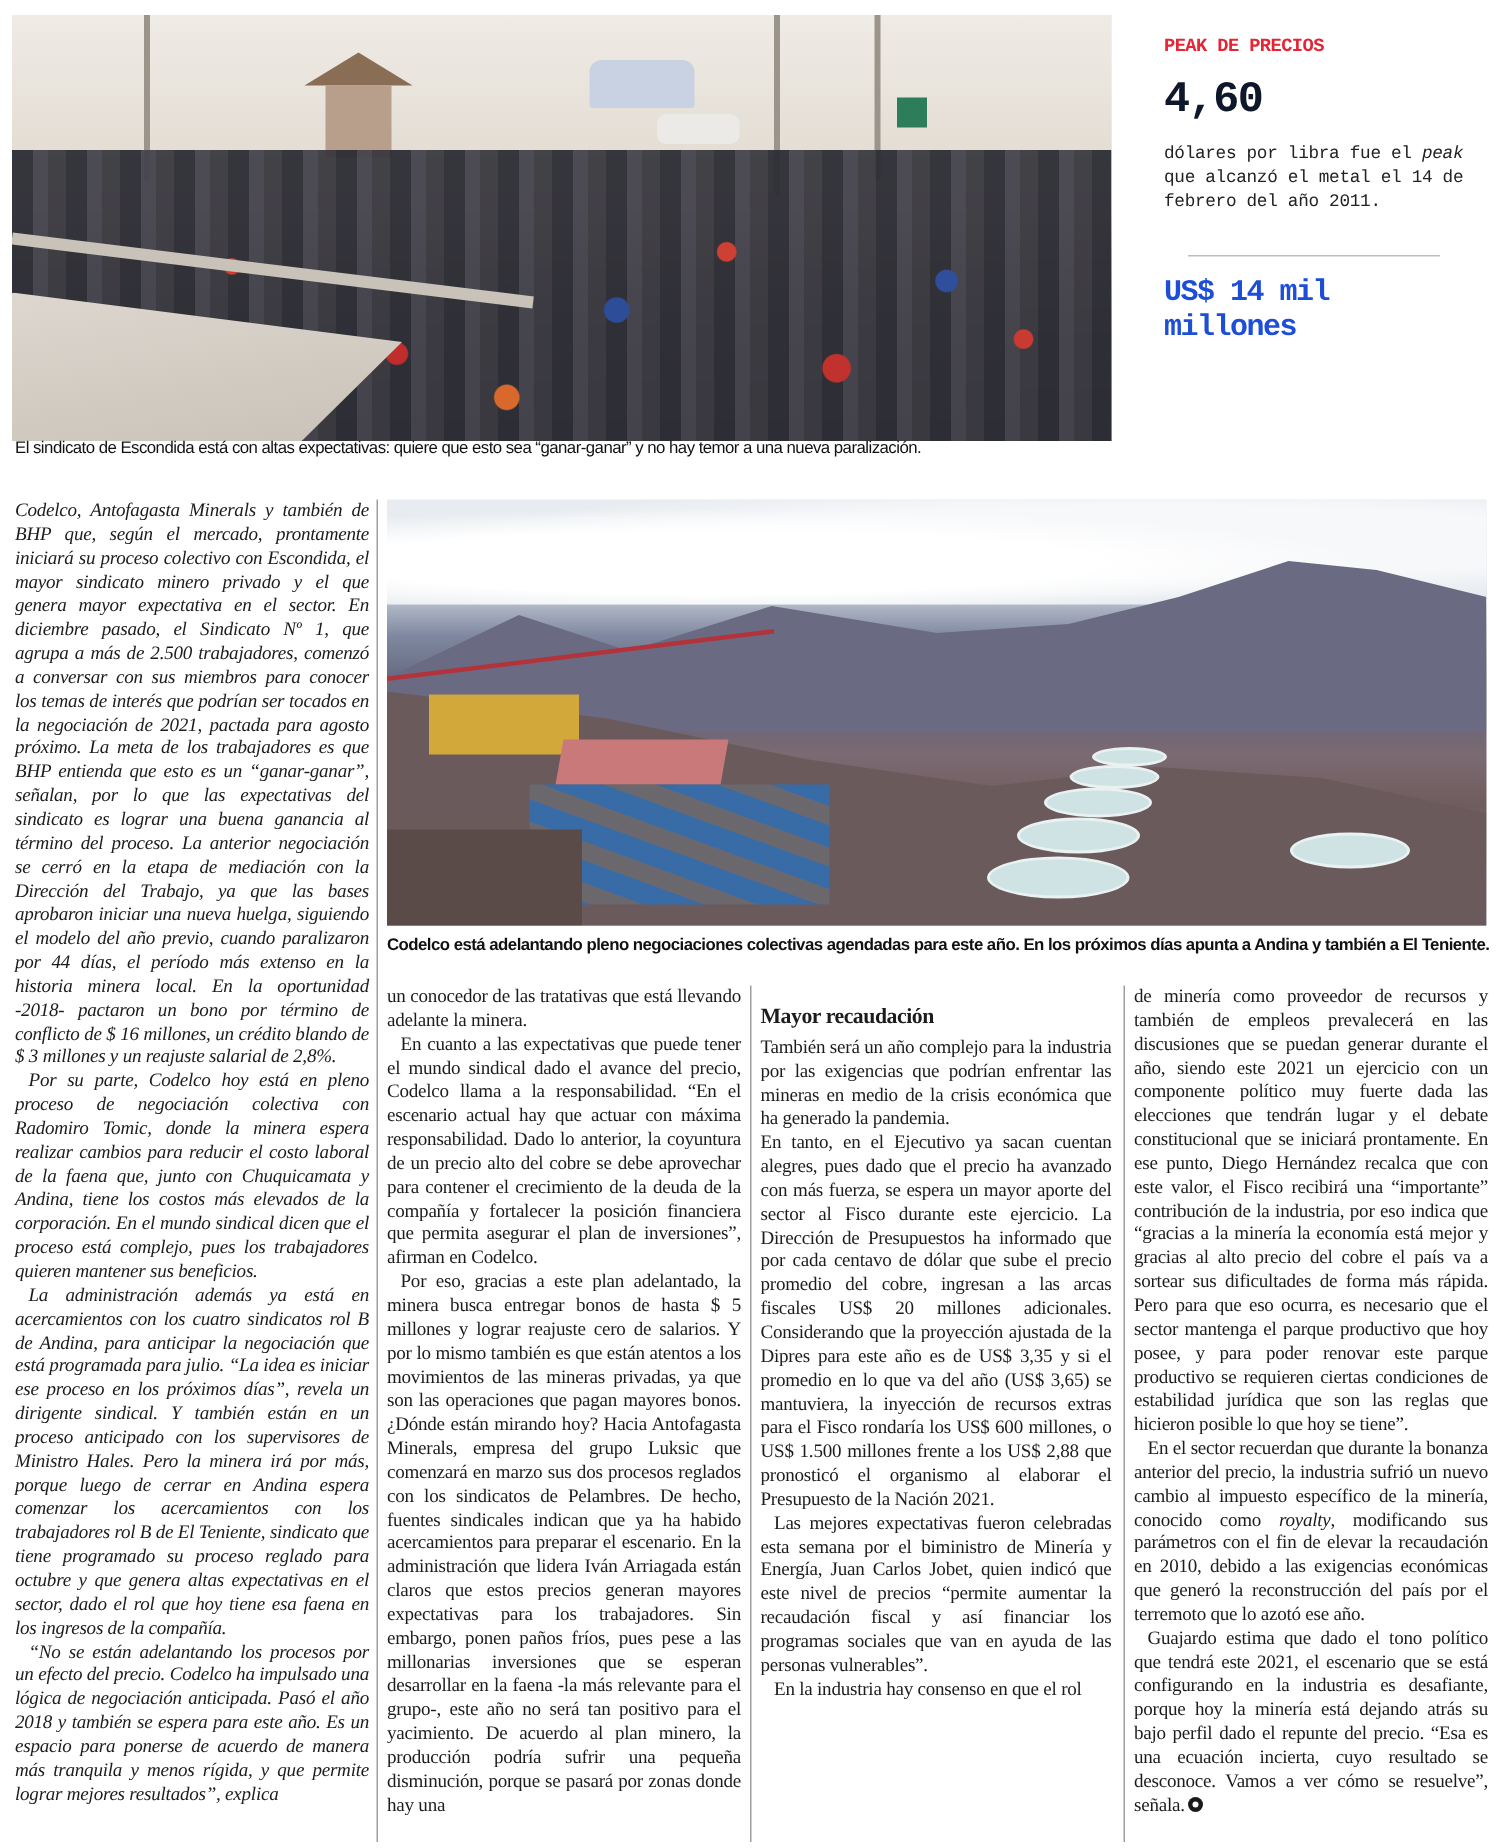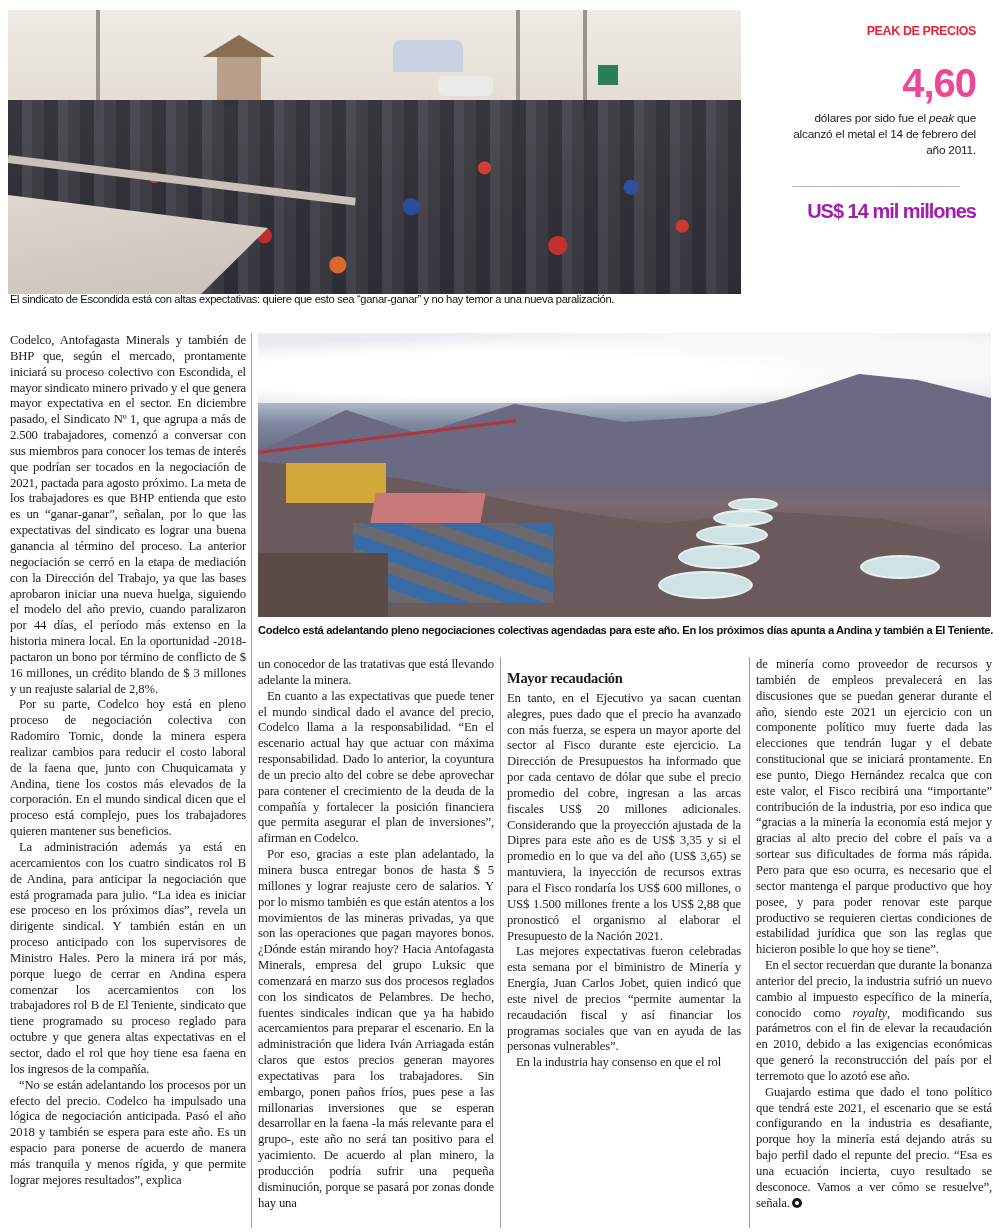--- a/index.html
+++ b/index.html
@@ -40,37 +40,37 @@
     .photo-top .road { position:absolute; left:0; top:185px; width:260px; height:110px;
       background: linear-gradient(170deg,#ddd7cf,#c7c0b6); clip-path: polygon(0 0, 100% 30%, 70% 100%, 0 100%); }
 
     .caption-top {
       position: absolute; left: 10px; top: 293px; width: 740px;
       font-family: "Liberation Sans", "DejaVu Sans", sans-serif; font-weight: 400;
       font-size: 11.2px; letter-spacing: -0.35px; color: #111;
     }
 
     
-    .sidebar { position:absolute; left: 776px; top: 10px; width: 200px; text-align: right;
-      font-family: Liberation Sans, sans-serif; }
+    .sidebar { position:absolute; left: 776px; top: 10px; width: 200px; text-align: left;
+      font-family: Liberation Mono, monospace; }
     .kicker { color: #e32636; font-weight: 700; font-size: 12.5px; letter-spacing: -0.4px; margin-top: 14px; }
-    .big-num { font-weight: 700; font-size: 40px; letter-spacing: -1px; color:#ec4899; margin-top: 22px; line-height: 46px; }
+    .big-num { font-weight: 700; font-size: 29px; letter-spacing: -1px; color:#0f172a; margin-top: 6px; line-height: 46px; }
     .stat-desc { font-size: 11.8px; line-height: 16px; color:#222; margin-top: 4px; letter-spacing:-0.2px; }
     .stat-desc i { font-style: italic; }
     .divider { width: 168px; height: 1px; background: #bdbdbd; margin: 28px auto 0; }
-    .big-amount { font-weight: 700; font-size: 20px; letter-spacing: -1px; color:#a21caf; margin-top: 13px; }
+    .big-amount { font-weight: 700; font-size: 20px; letter-spacing: -1px; color:#1d4ed8; margin-top: 13px; }
     .stat-desc2 { font-size: 11.8px; line-height: 16px; color:#222; margin-top: 8px; letter-spacing:-0.2px; }
     .stat-desc2 b { font-weight: 700; }
 
     
     .col { position:absolute; font-size: 12.7px; line-height: 15.85px; text-align: justify;
       hyphens: auto; color: #1c1c1c; letter-spacing: -0.15px; }
     .col p { margin: 0; text-indent: 0; }
     .col p.ind { text-indent: 9px; }
-    .col-1 { left: 10px; top: 333px; width: 236px; }
+    .col-1 { left: 10px; top: 333px; width: 236px; font-style: italic; }
     .col-2 { left: 258px; top: 657px; width: 236px; }
     .col-3 { left: 507px; top: 657px; width: 234px; }
     .col-4 { left: 756px; top: 657px; width: 236px; }
     .rule { position:absolute; width:1px; background:#9e9e9e; }
     .subhead { font-weight: 700; font-size: 14.5px; margin: 14px 0 4px; letter-spacing: -0.3px; }
     .end-mark { display:inline-block; width:10px; height:10px; border-radius:50%; background:#1a1a1a; vertical-align:-1px; margin-left:2px; position:relative; }
     .end-mark::after { content:""; position:absolute; left:3px; top:3px; width:4px; height:4px; border-radius:50%; background:#fff; }
 
     
     .photo-mine {
@@ -115,21 +115,21 @@
   <div class="sign"></div>
   <div class="crowd"></div>
   <div class="road"></div>
   <div class="rail"></div>
 </div>
 <div class="caption-top">El sindicato de Escondida está con altas expectativas: quiere que esto sea “ganar-ganar” y no hay temor a una nueva paralización.</div>
 
 <aside class="sidebar">
   <div class="kicker">PEAK DE PRECIOS</div>
   <div class="big-num">4,60</div>
-  <div class="stat-desc"><span>dólares por sido fue el </span><i>peak</i><span> que alcanzó el metal el 14 de febrero del año 2011.</span></div>
+  <div class="stat-desc"><span>dólares por libra fue el </span><i>peak</i><span> que alcanzó el metal el 14 de febrero del año 2011.</span></div>
   <div class="divider"></div>
   <div class="big-amount">US$ 14 mil millones</div>
 </aside>
 
 <div class="col col-1">
   <p>Codelco, Antofagasta Minerals y también de BHP que, según el mercado, prontamente iniciará su proceso colectivo con Escondida, el mayor sindicato minero privado y el que genera mayor expectativa en el sector. En diciembre pasado, el Sindicato Nº 1, que agrupa a más de 2.500 trabajadores, comenzó a conversar con sus miembros para conocer los temas de interés que podrían ser tocados en la negociación de 2021, pactada para agosto próximo. La meta de los trabajadores es que BHP entienda que esto es un “ganar-ganar”, señalan, por lo que las expectativas del sindicato es lograr una buena ganancia al término del proceso. La anterior negociación se cerró en la etapa de mediación con la Dirección del Trabajo, ya que las bases aprobaron iniciar una nueva huelga, siguiendo el modelo del año previo, cuando paralizaron por 44 días, el período más extenso en la historia minera local. En la oportunidad -2018- pactaron un bono por término de conflicto de $ 16 millones, un crédito blando de $ 3 millones y un reajuste salarial de 2,8%.</p>
   <p class="ind">Por su parte, Codelco hoy está en pleno proceso de negociación colectiva con Radomiro Tomic, donde la minera espera realizar cambios para reducir el costo laboral de la faena que, junto con Chuquicamata y Andina, tiene los costos más elevados de la corporación. En el mundo sindical dicen que el proceso está complejo, pues los trabajadores quieren mantener sus beneficios.</p>
   <p class="ind">La administración además ya está en acercamientos con los cuatro sindicatos rol B de Andina, para anticipar la negociación que está programada para julio. “La idea es iniciar ese proceso en los próximos días”, revela un dirigente sindical. Y también están en un proceso anticipado con los supervisores de Ministro Hales. Pero la minera irá por más, porque luego de cerrar en Andina espera comenzar los acercamientos con los trabajadores rol B de El Teniente, sindicato que tiene programado su proceso reglado para octubre y que genera altas expectativas en el sector, dado el rol que hoy tiene esa faena en los ingresos de la compañía.</p>
   <p class="ind">“No se están adelantando los procesos por un efecto del precio. Codelco ha impulsado una lógica de negociación anticipada. Pasó el año 2018 y también se espera para este año. Es un espacio para ponerse de acuerdo de manera más tranquila y menos rígida, y que permite lograr mejores resultados”, explica</p>
 </div>
@@ -155,20 +155,21 @@
 
 <div class="col col-2">
   <p>un conocedor de las tratativas que está llevando adelante la minera.</p>
   <p class="ind">En cuanto a las expectativas que puede tener el mundo sindical dado el avance del precio, Codelco llama a la responsabilidad. “En el escenario actual hay que actuar con máxima responsabilidad. Dado lo anterior, la coyuntura de un precio alto del cobre se debe aprovechar para contener el crecimiento de la deuda de la compañía y fortalecer la posición financiera que permita asegurar el plan de inversiones”, afirman en Codelco.</p>
   <p class="ind">Por eso, gracias a este plan adelantado, la minera busca entregar bonos de hasta $ 5 millones y lograr reajuste cero de salarios. Y por lo mismo también es que están atentos a los movimientos de las mineras privadas, ya que son las operaciones que pagan mayores bonos. ¿Dónde están mirando hoy? Hacia Antofagasta Minerals, empresa del grupo Luksic que comenzará en marzo sus dos procesos reglados con los sindicatos de Pelambres. De hecho, fuentes sindicales indican que ya ha habido acercamientos para preparar el escenario. En la administración que lidera Iván Arriagada están claros que estos precios generan mayores expectativas para los trabajadores. Sin embargo, ponen paños fríos, pues pese a las millonarias inversiones que se esperan desarrollar en la faena -la más relevante para el grupo-, este año no será tan positivo para el yacimiento. De acuerdo al plan minero, la producción podría sufrir una pequeña disminución, porque se pasará por zonas donde hay una</p>
 </div>
 <div class="rule" style="left:500px;top:657px;height:571px;"></div>
 
 <div class="col col-3">
   <h3 class="subhead">Mayor recaudación</h3>
+  <p>También será un año complejo para la industria por las exigencias que podrían enfrentar las mineras en medio de la crisis económica que ha generado la pandemia.</p>
   <p>En tanto, en el Ejecutivo ya sacan cuentan alegres, pues dado que el precio ha avanzado con más fuerza, se espera un mayor aporte del sector al Fisco durante este ejercicio. La Dirección de Presupuestos ha informado que por cada centavo de dólar que sube el precio promedio del cobre, ingresan a las arcas fiscales US$ 20 millones adicionales. Considerando que la proyección ajustada de la Dipres para este año es de US$ 3,35 y si el promedio en lo que va del año (US$ 3,65) se mantuviera, la inyección de recursos extras para el Fisco rondaría los US$ 600 millones, o US$ 1.500 millones frente a los US$ 2,88 que pronosticó el organismo al elaborar el Presupuesto de la Nación 2021.</p>
   <p class="ind">Las mejores expectativas fueron celebradas esta semana por el biministro de Minería y Energía, Juan Carlos Jobet, quien indicó que este nivel de precios “permite aumentar la recaudación fiscal y así financiar los programas sociales que van en ayuda de las personas vulnerables”.</p>
   <p class="ind">En la industria hay consenso en que el rol</p>
 </div>
 <div class="rule" style="left:749px;top:657px;height:571px;"></div>
 
 <div class="col col-4">
   <p>de minería como proveedor de recursos y también de empleos prevalecerá en las discusiones que se puedan generar durante el año, siendo este 2021 un ejercicio con un componente político muy fuerte dada las elecciones que tendrán lugar y el debate constitucional que se iniciará prontamente. En ese punto, Diego Hernández recalca que con este valor, el Fisco recibirá una “importante” contribución de la industria, por eso indica que “gracias a la minería la economía está mejor y gracias al alto precio del cobre el país va a sortear sus dificultades de forma más rápida. Pero para que eso ocurra, es necesario que el sector mantenga el parque productivo que hoy posee, y para poder renovar este parque productivo se requieren ciertas condiciones de estabilidad jurídica que son las reglas que hicieron posible lo que hoy se tiene”.</p>
   <p class="ind"><span>En el sector recuerdan que durante la bonanza anterior del precio, la industria sufrió un nuevo cambio al impuesto específico de la minería, conocido como </span><i>royalty</i><span>, modificando sus parámetros con el fin de elevar la recaudación en 2010, debido a las exigencias económicas que generó la reconstrucción del país por el terremoto que lo azotó ese año.</span></p>
   <p class="ind"><span>Guajardo estima que dado el tono político que tendrá este 2021, el escenario que se está configurando en la industria es desafiante, porque hoy la minería está dejando atrás su bajo perfil dado el repunte del precio. “Esa es una ecuación incierta, cuyo resultado se desconoce. Vamos a ver cómo se resuelve”, señala.</span><span class="end-mark"></span></p>

